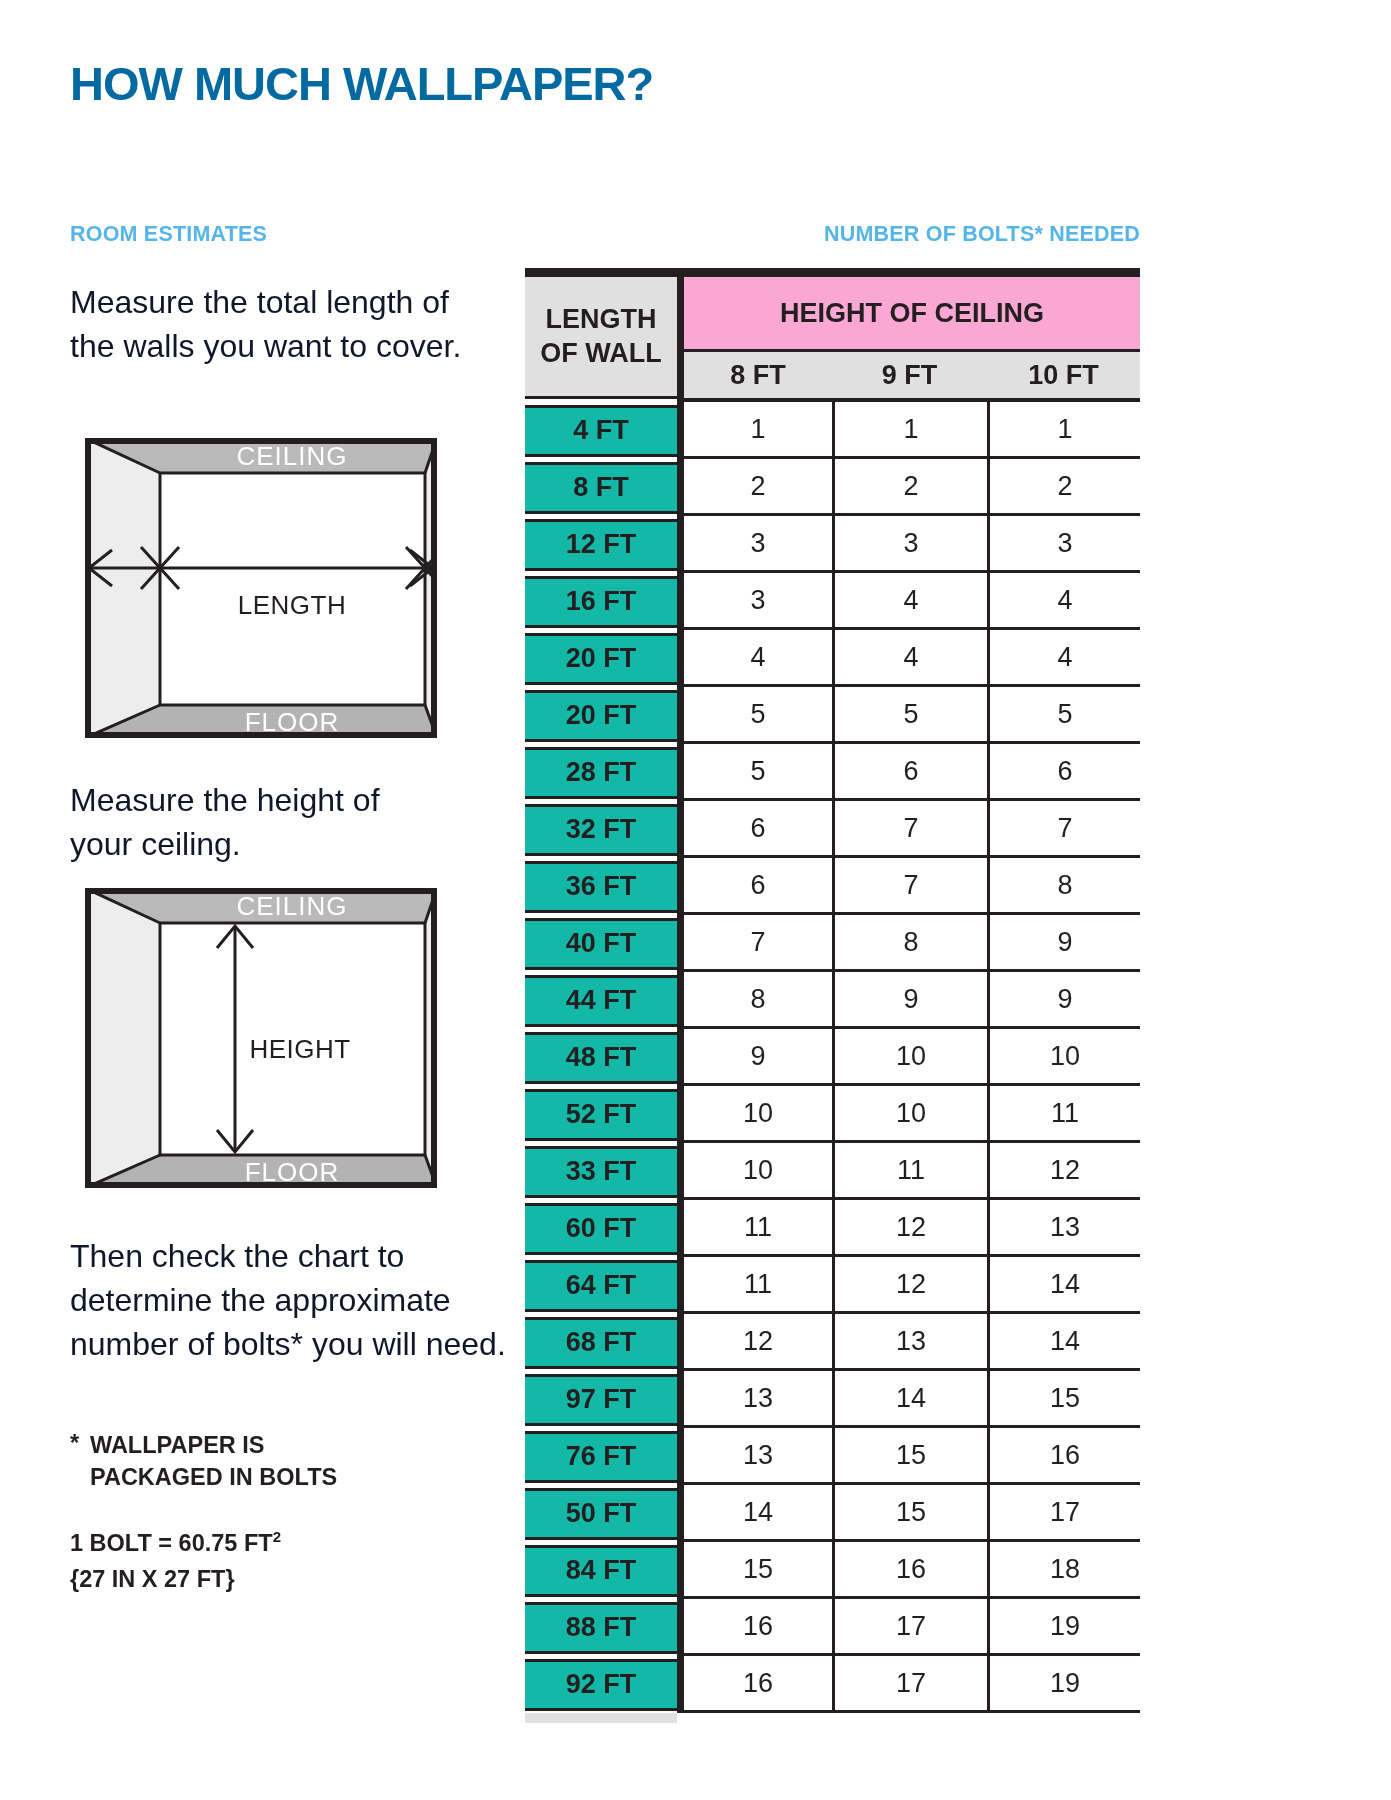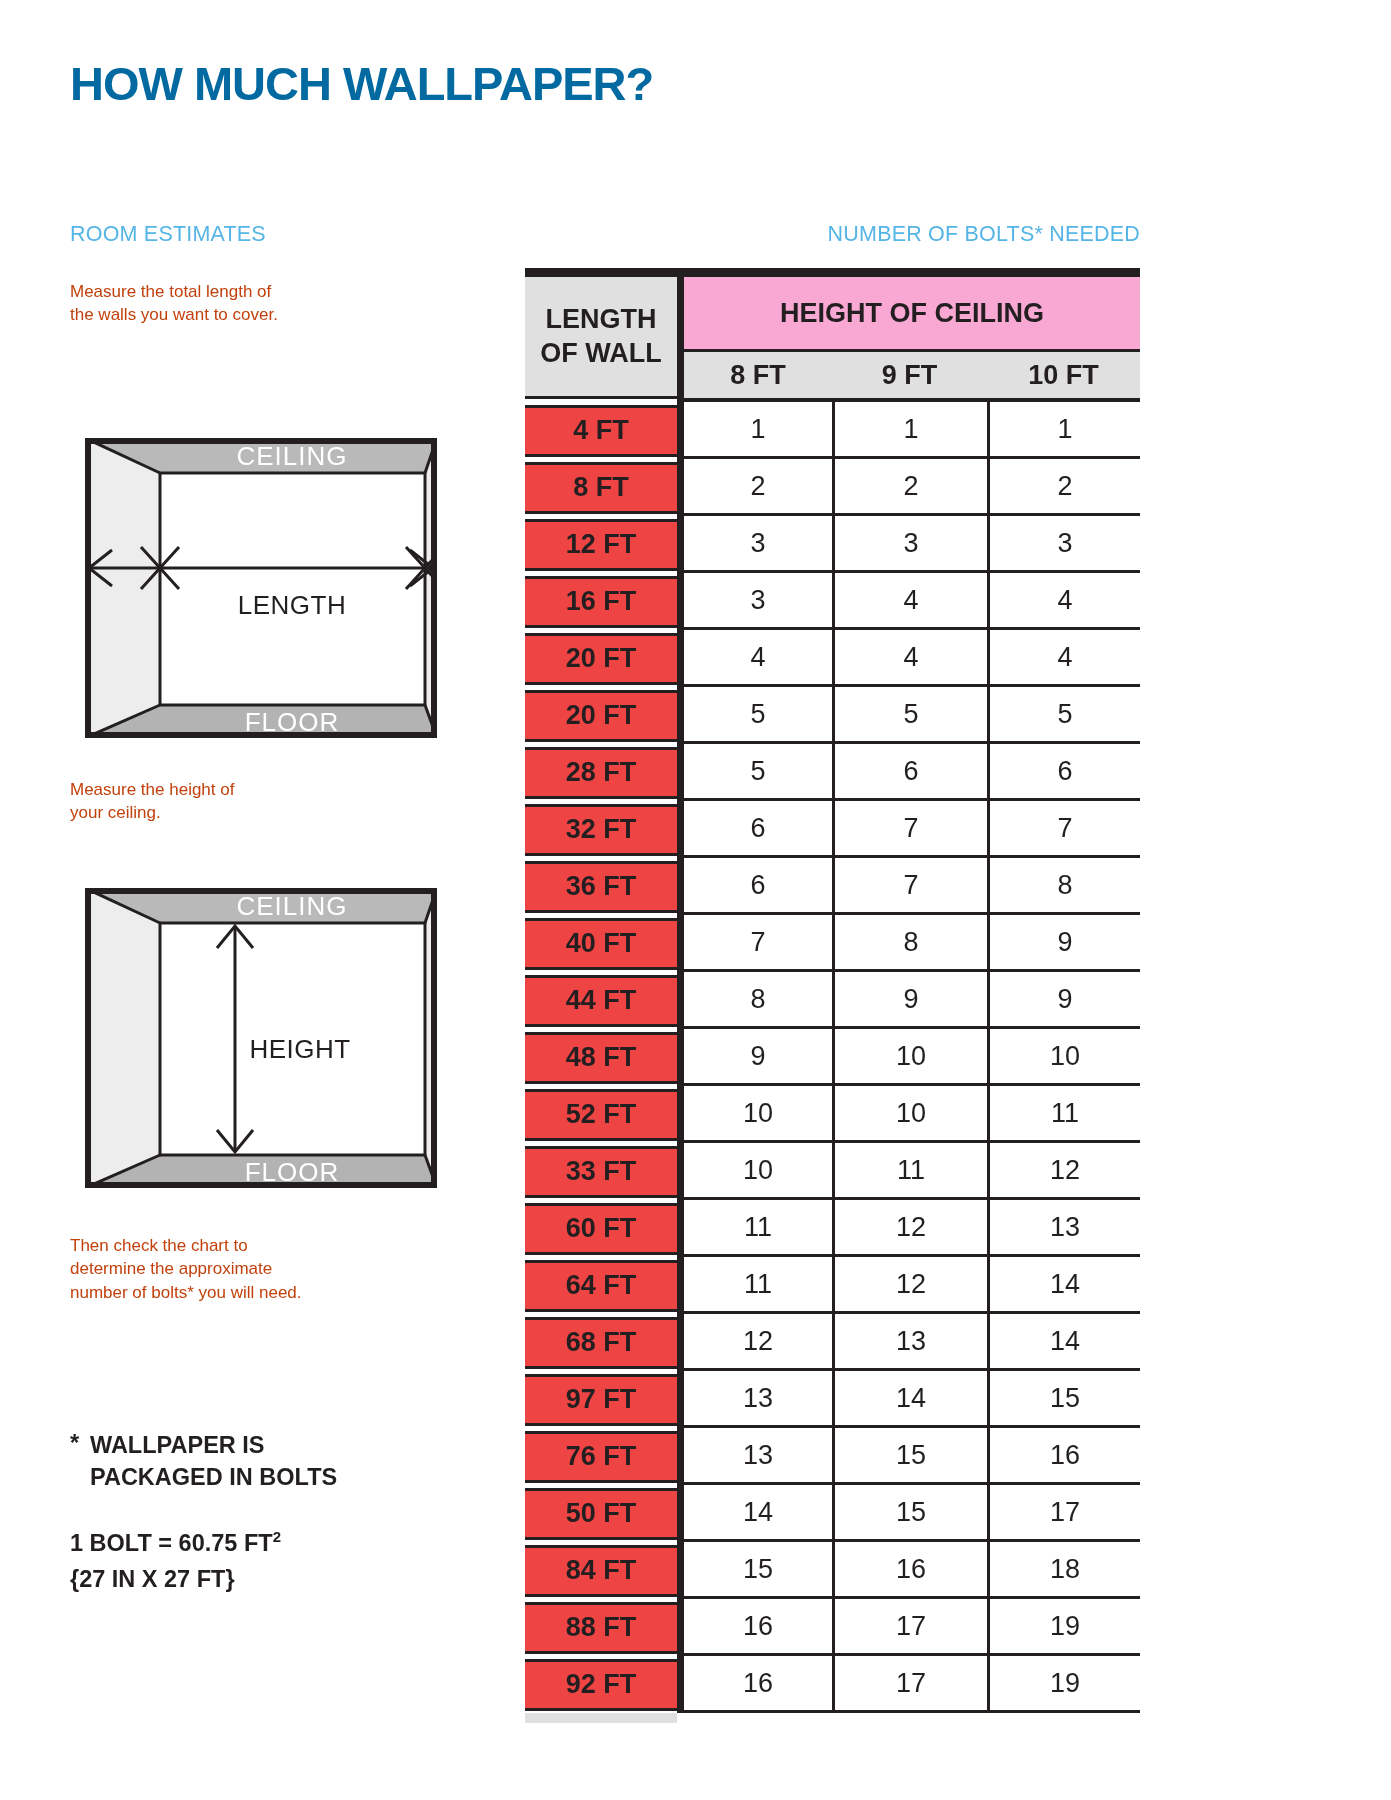--- a/index.html
+++ b/index.html
@@ -10,27 +10,27 @@
     color:#231f20;
   }
   .abs { position:absolute; }
 
   .page-title {
     left:70px; top:56px;
     font-size:47px; font-weight:bold; letter-spacing:-1px;
     color:#0369a1;
   }
   .section-heading {
-    font-size:21.5px; font-weight:normal; color:#54b5e6; letter-spacing:0.2px;
+    font-size:21.5px; font-weight:bold; color:#54b5e6; letter-spacing:0.2px;
   }
   .heading-room { left:70px; top:222px; }
   .heading-bolts { left:525px; top:222px; width:615px; text-align:right; }
 
   .body-text {
-    font-size:17px; line-height:1.38; white-space:pre-line; color:#c2410c;
+    font-size:32px; line-height:1.38; white-space:pre-line; color:#0f172a;
   }
   .step1 { left:70px; top:280px; }
   .step2 { left:70px; top:778px; }
   .step3 { left:70px; top:1234px; }
 
   .diagram { display:block; }
   .diagram1 { left:85px; top:438px; }
   .diagram2 { left:85px; top:888px; }
   .svg-label { font-size:26px; letter-spacing:1px; }
   .svg-label.light { fill:#ffffff; }
@@ -64,21 +64,21 @@
     grid-column:2 / 5; grid-row:1;
     background:#f9a8d4;
     border-left:7px solid #231f20;
     border-bottom:3px solid #231f20;
     font-weight:bold; font-size:27px;
   }
   .th-ft { background:#e0e0e1; border-bottom:4px solid #231f20; font-weight:bold; font-size:27px; }
   .th-ft.first { border-left:7px solid #231f20; grid-column:2; }
   .wall-cell {
     grid-column:1;
-    background:#ef4444;
+    background:#14b8a6;
     border-top:3px solid #231f20; border-bottom:3px solid #231f20;
     margin:2.5px 0;
     font-weight:bold; font-size:27px;
   }
   .num-cell {
     background:#ffffff;
     border-bottom:3px solid #231f20;
     border-left:3px solid #231f20;
     font-size:27px;
   }

